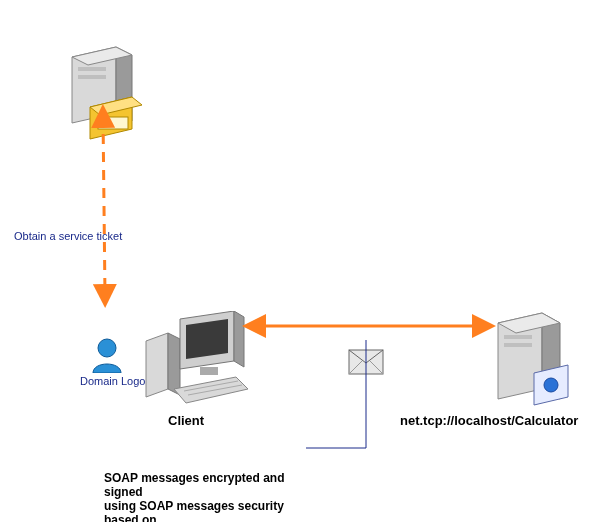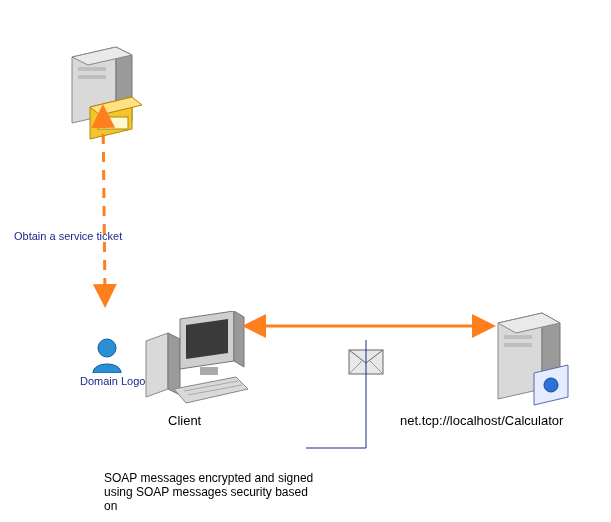--- a/index.html
+++ b/index.html
@@ -6,23 +6,23 @@
     margin: 0;
     padding: 0;
     width: 611px;
     height: 522px;
     background: #ffffff;
     font-family: Arial, Helvetica, sans-serif;
     position: relative;
     overflow: hidden;
   }
   .abs { position: absolute; margin-top: 35px; }
-  .label { font-size: 12px; color: #000; }
+  .label { font-size: 12px; color: #000; font-weight: bold; }
   .label-blue { font-size: 11px; color: #1a2a8a; }
-  .label-bold { font-size: 13px; font-weight: normal; color: #000; }
+  .label-bold { font-size: 13px; font-weight: bold; color: #000; }
   svg.conn { position: absolute; top:0; left:0; width:611px; height:522px; pointer-events:none; }
 </style>
 </head>
 <body>
 
 <div class="abs" style="left:62px; top:8px; width:90px; height:100px;">
   <svg viewBox="0 0 90 100" width="90" height="100">
 
     <polygon points="10,14 54,4 54,70 10,80" fill="#d9d9d9" stroke="#888"></polygon>
     <polygon points="54,4 70,12 70,78 54,70" fill="#9a9a9a" stroke="#777"></polygon>

